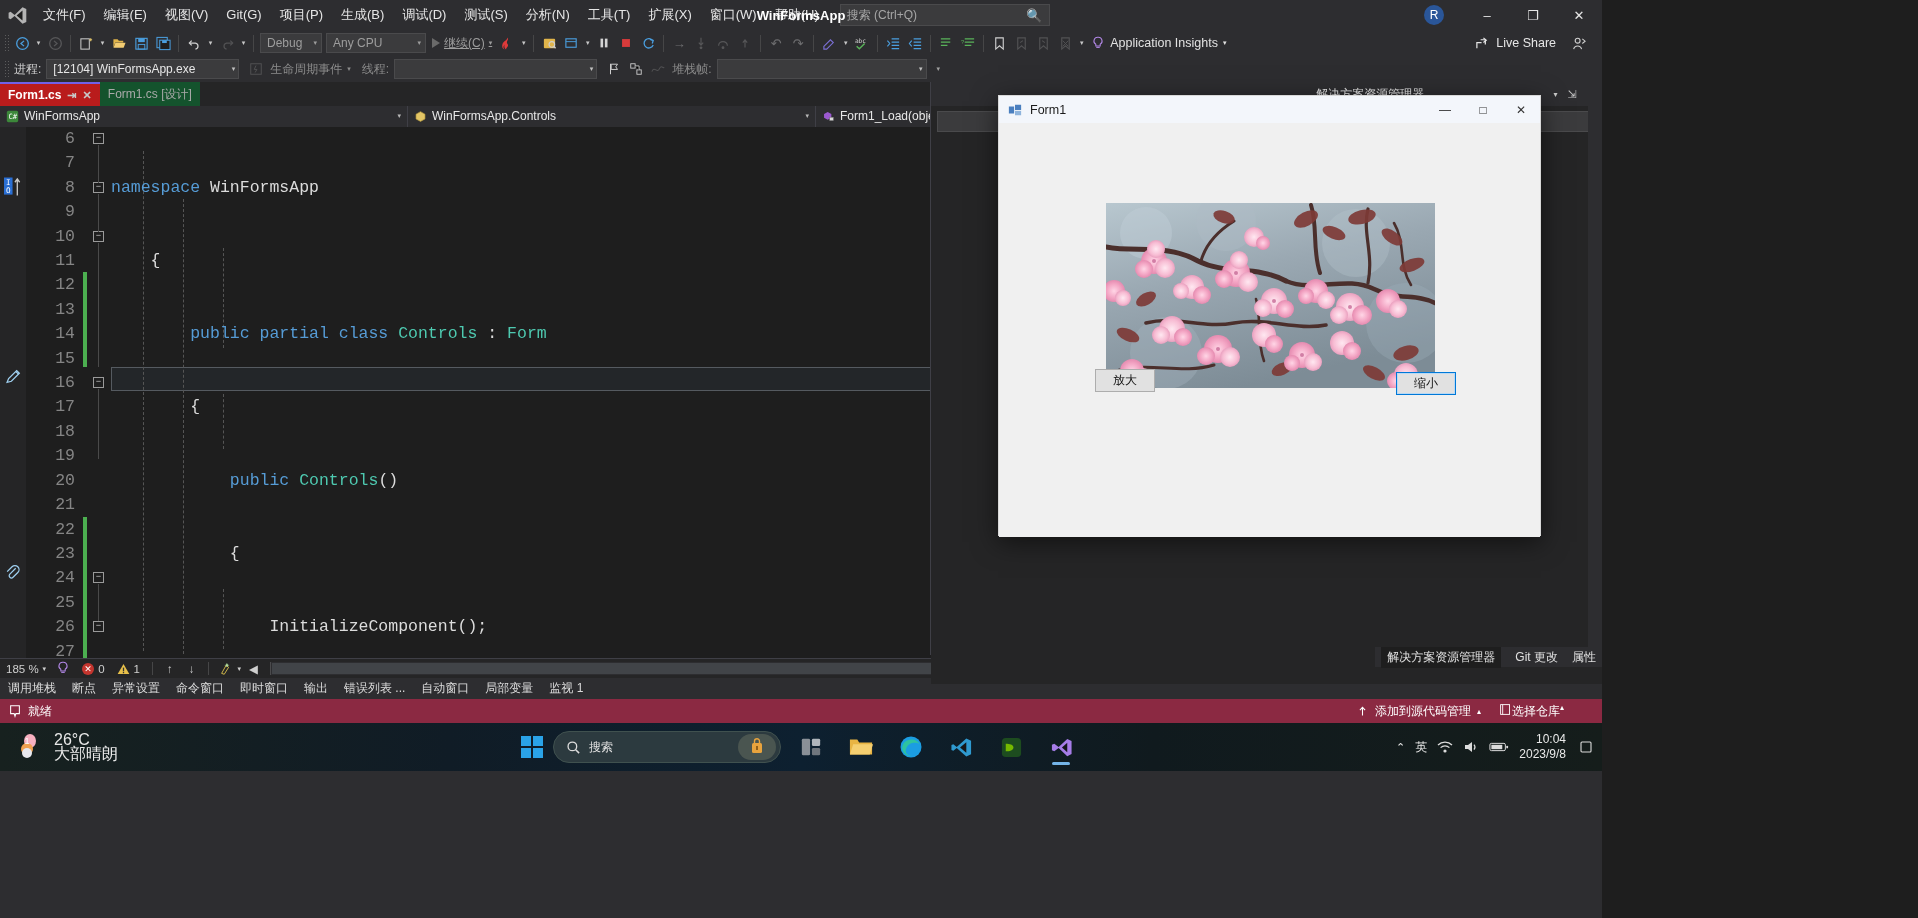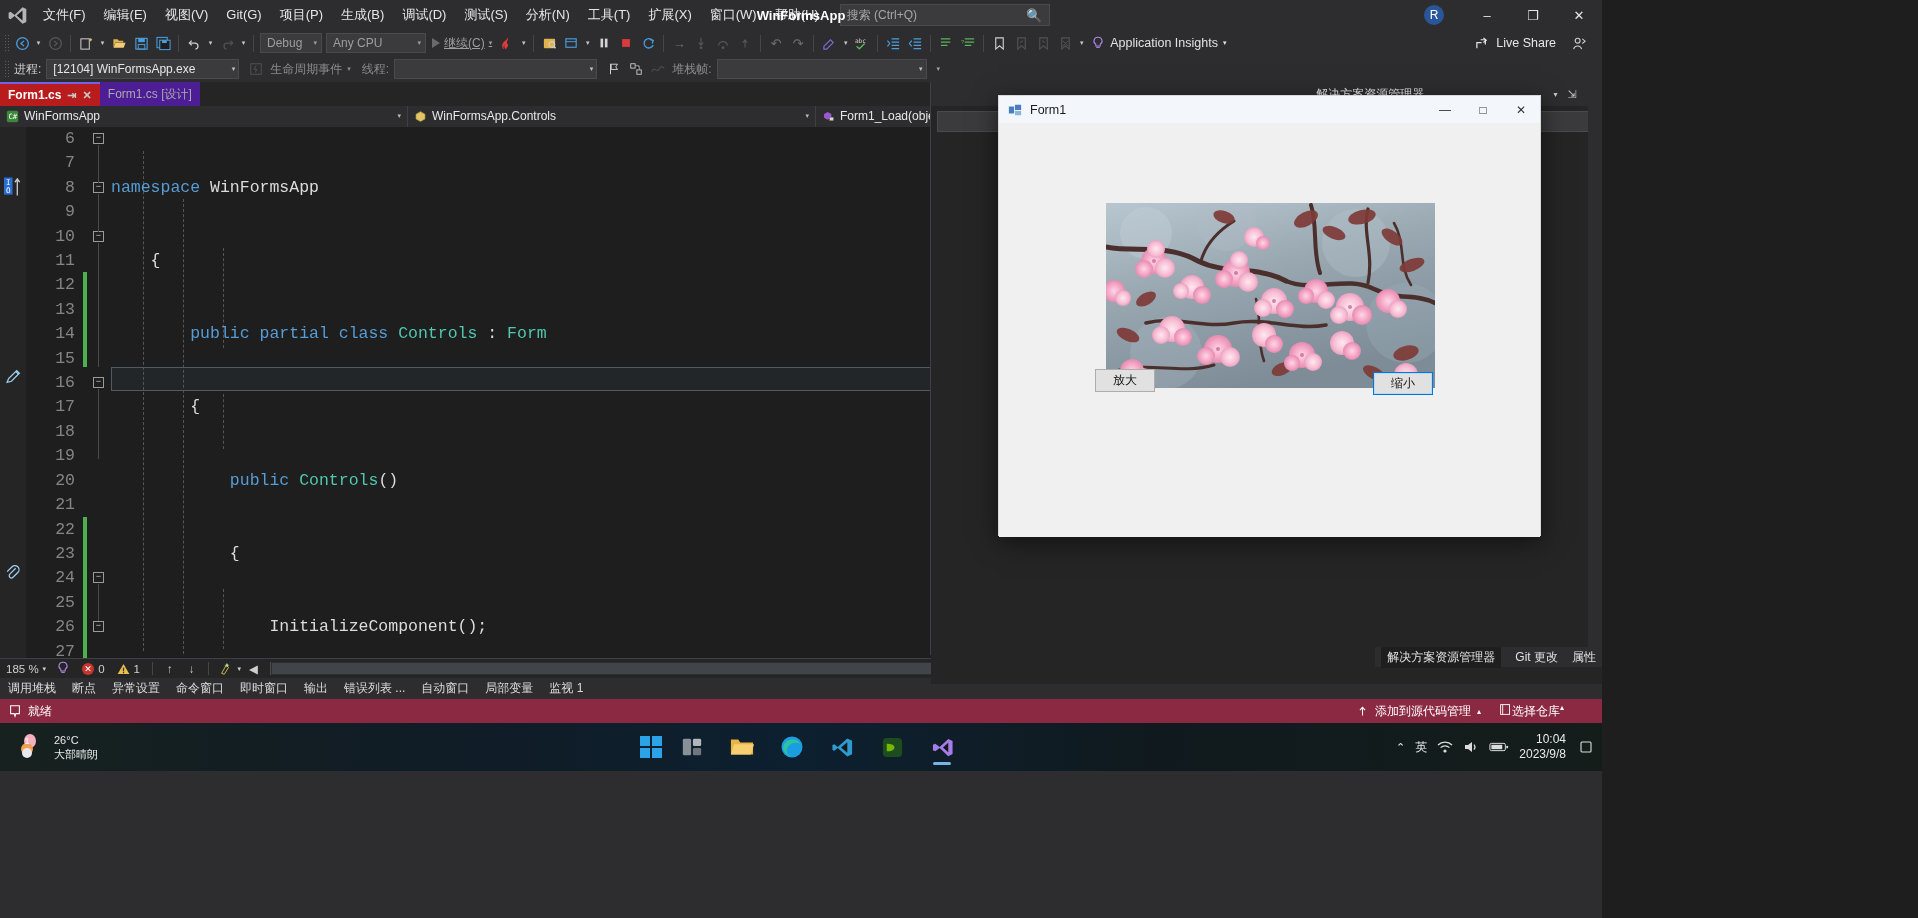--- a/index.html
+++ b/index.html
@@ -77,21 +77,21 @@
   .combo2 {
     height:20px; background:#3b3b3d; border:1px solid #4a4a4c; display:flex;
     align-items:center; padding:0 3px 0 6px; color:#e6e6e6; font-size:12px;
   }
   .combo2 .cc { font-size:7px; margin-left:auto; padding-left:8px; color:#c0c0c0; }
 
   
   .tabbar { height:24px; background:#252526; display:flex; align-items:flex-end; }
   .tab {
     height:24px; display:flex; align-items:center; padding:0 8px; font-size:12px;
-    color:#a9a9a9; background:#4c1d95; gap:6px; white-space:nowrap;
+    color:#a9a9a9; background:#14532d; gap:6px; white-space:nowrap;
   }
   .tab.active { background:#b91c1c; color:#ffffff; font-weight:bold; border-top:2px solid #7160e8; }
   .tab .pin, .tab .x { font-size:11px; color:#c8c8c8; }
   .tabrest { flex:1; background:#252526; height:24px; }
 
   
   .navbar { height:21px; background:#252526; display:flex; align-items:center;
             border-bottom:1px solid #3f3f46; }
   .navseg { height:21px; display:flex; align-items:center; padding:0 6px; gap:5px;
             font-size:12px; color:#e8e8e8; background:#2d2d30; border-right:1px solid #3f3f46; }
@@ -143,21 +143,21 @@
     font-size:12px; padding:0 8px; gap:6px;
   }
   .vsstatus .right { margin-left:auto; display:flex; align-items:center; gap:18px; }
 
   
   .taskbar {
     height:48px; background:linear-gradient(90deg,#17211f 0%, #101c26 28%, #0d2030 50%, #101a1e 72%, #151d1b 100%);
     display:flex; align-items:center; position:relative; color:#e9e9e9; font-size:12px;
   }
   .weather { display:flex; align-items:center; gap:8px; padding-left:16px; }
-  .weather .txt { line-height:14px; font-size:11px; }
+  .weather .txt { line-height:14px; font-size:16px; }
   .tb-center { position:absolute; left:50%; transform:translateX(-50%); display:flex; align-items:center; gap:10px; }
   .winlogo { width:22px; height:22px; display:grid; grid-template-columns:1fr 1fr; grid-gap:2.5px; }
   .winlogo i { background:#2aa3e8; display:block; }
   .tsearch {
     width:228px; height:32px; border-radius:16px; background:#2c3a3f; border:1px solid #40514f;
     display:flex; align-items:center; padding:0 4px 0 12px; gap:8px; color:#e0e0e0;
   }
   .tsearch .pill { margin-left:auto; width:38px; height:26px; border-radius:13px; background:#4a5550;
                    display:flex; align-items:center; justify-content:center; }
   .tapp { width:40px; height:40px; display:flex; align-items:center; justify-content:center; position:relative; }
@@ -194,21 +194,21 @@
                   color:#333; font-size:12px; }
   .f1-body { position:relative; height:414px; background:#f0f0f0; }
   .picbox {
     position:absolute; left:107px; top:80px; width:329px; height:185px; overflow:hidden;
     background:#8e9ba4;
   }
   .btn-form {
     position:absolute; height:23px; background:#e1e1e1; border:1px solid #adadad;
     color:#111; font-size:12px; display:flex; align-items:center; justify-content:center;
   }
-  .btn-form.focused { border:1px solid #0078d7; box-shadow:inset 0 0 0 1px #b9d9f4; }
+  .btn-form.focused { border:1px solid #0078d7; box-shadow:inset 0 0 0 1px #b9d9f4;margin-left:23px; }
 
   .icon { display:inline-flex; align-items:center; justify-content:center; }
 </style>
 </head>
 <body>
 
 <div class="app">
 
   <div class="titlebar">
     <div class="vs-logo">
@@ -770,20 +770,36 @@
       </div>
     </div>
 
     <div class="tb-center">
       <div class="winlogo">
           <i></i>
           <i></i>
           <i></i>
           <i></i>
         </div>
+      <div class="tsearch">
+        <span class="icon">
+          <svg width="15" height="15" viewBox="0 0 16 16">
+              <circle cx="6.8" cy="6.8" r="4.6" fill="none" stroke="#dcdcdc" stroke-width="1.4"></circle>
+              <path d="M10.3 10.3 L14 14" stroke="#dcdcdc" stroke-width="1.6"></path>
+            </svg>
+        </span>
+        <span>搜索</span>
+        <span class="pill">
+          <svg width="16" height="18" viewBox="0 0 16 18">
+              <rect x="3" y="5" width="10" height="10" rx="1.5" fill="#e8a33d"></rect>
+              <path d="M5.5 5 L5.5 3.2 A2.5 2.5 0 0 1 10.5 3.2 L10.5 5" stroke="#e8a33d" stroke-width="1.4" fill="none"></path>
+              <rect x="7.2" y="8" width="1.6" height="4" fill="#7a4e10"></rect>
+            </svg>
+        </span>
+      </div>
       <div class="tapp">
         <svg width="22" height="22" viewBox="0 0 24 24">
             <rect x="2" y="3" width="9" height="18" rx="1.5" fill="#8a9097"></rect>
             <rect x="13" y="3" width="9" height="8" rx="1.5" fill="#b0b6bc"></rect>
             <rect x="13" y="13" width="9" height="8" rx="1.5" fill="#6f767d"></rect>
           </svg>
       </div>
       <div class="tapp">
         <svg width="24" height="22" viewBox="0 0 26 22">
             <path d="M1 19 L1 3 L9 3 L11 6 L25 6 L25 19Z" fill="#e8b443"></path>

